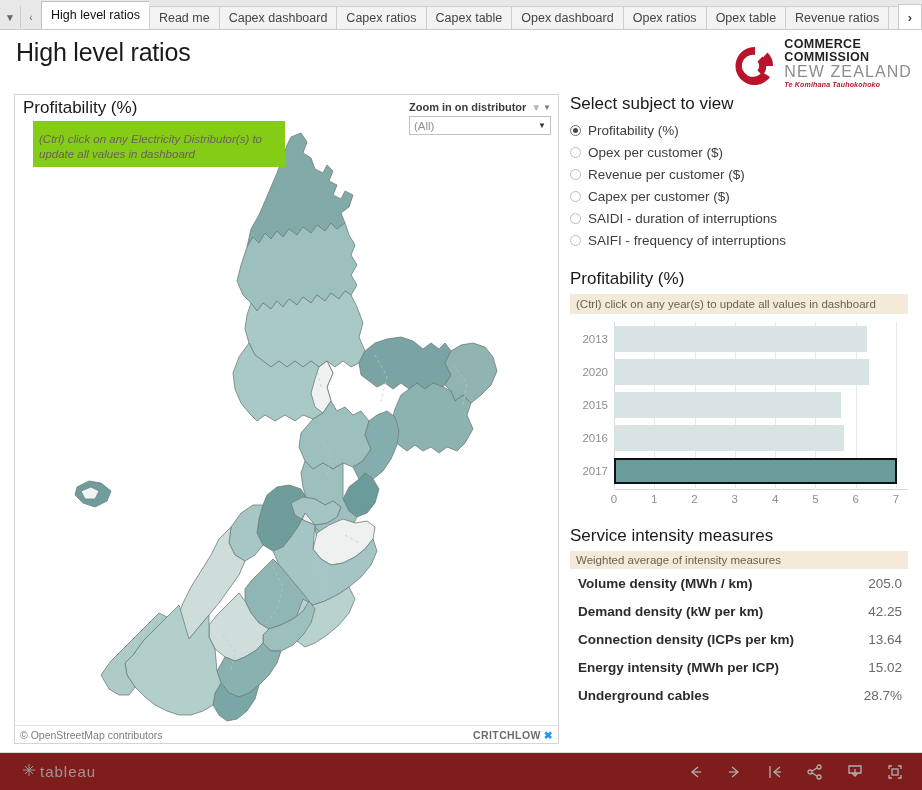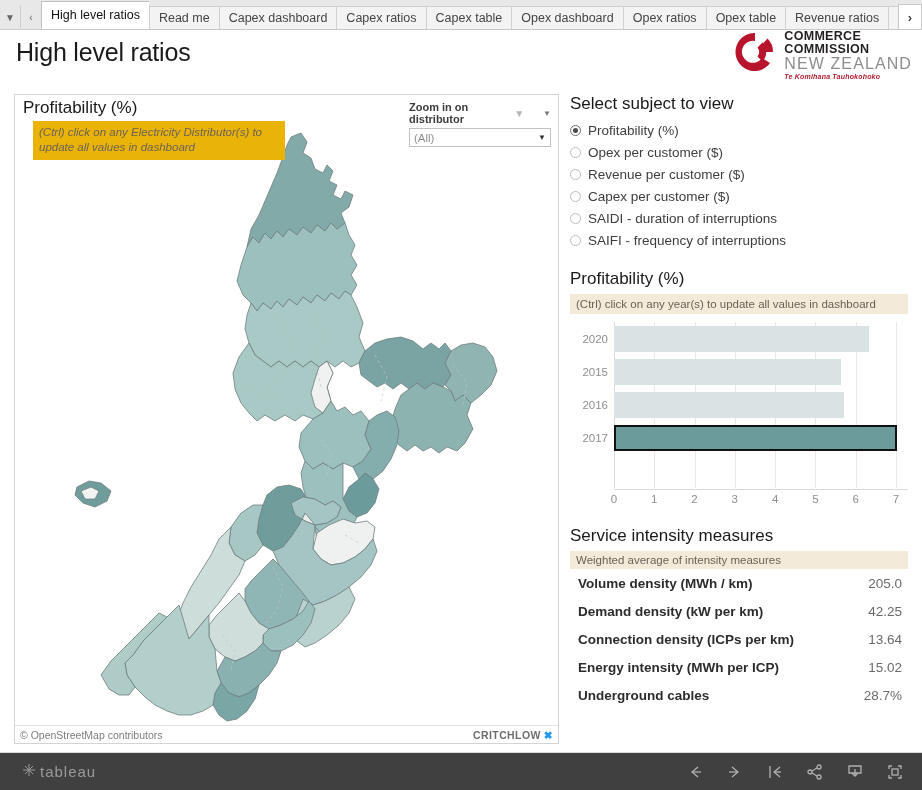--- a/index.html
+++ b/index.html
@@ -42,40 +42,40 @@
     border-bottom:none;cursor:pointer;flex:0 0 auto;position:relative;z-index:4;
     font-weight:bold;
   }
 
   
   .header{position:absolute;left:0;top:30px;width:922px;height:62px;background:#fff;}
   .page-title{
     position:absolute;left:16px;top:8px;font-size:25px;color:#1a1a1a;font-weight:400;
     letter-spacing:-0.2px;
   }
-  .logo{position:absolute;right:10px;top:0;display:flex;align-items:flex-start;gap:7px;}
+  .logo{position:absolute;right:10px;top:8px;display:flex;align-items:flex-end;gap:7px;}
   .logo-mark{width:44px;height:44px;flex:0 0 auto;}
   .logo-text{line-height:1;}
   .logo-l1,.logo-l2{font-size:12.5px;font-weight:bold;color:#231f20;letter-spacing:0.3px;display:block;}
   .logo-l3{font-size:16px;color:#8d8d8d;letter-spacing:1.1px;display:block;margin-top:1px;}
   .logo-l4{font-size:7px;color:#b11a2b;font-style:italic;font-weight:bold;display:block;margin-top:1px;letter-spacing:0.2px;}
 
   
   .map-panel{
     position:absolute;left:14px;top:94px;width:545px;height:650px;
     border:1px solid #d4d4d4;background:#ffffff;box-sizing:border-box;
   }
   .map-title{position:absolute;left:8px;top:3px;font-size:17px;color:#1a1a1a;}
   .map-note{
     position:absolute;left:18px;top:26px;width:252px;
-    background:#eab308;color:#6b6257;font-style:italic;font-size:11.5px;
-    line-height:15px;padding:4px 6px 5px 6px;box-sizing:border-box;
+    background:#84cc16;color:#6b6257;font-style:italic;font-size:11.5px;
+    line-height:15px;padding:11px 6px 5px 6px;box-sizing:border-box;
   }
   .zoom-ctrl{position:absolute;right:7px;top:6px;width:142px;}
-  .zoom-lbl{font-size:11px;font-weight:bold;color:#3c3c3c;display:flex;align-items:center;gap:19px;}
+  .zoom-lbl{font-size:11px;font-weight:bold;color:#3c3c3c;display:flex;align-items:center;gap:2px;}
   .zoom-lbl .sp{flex:1 1 auto;}
   .funnel{font-size:10px;color:#b6b6b6;}
   .caret-sm{font-size:8px;color:#7a7a7a;}
   .zoom-sel{
     margin-top:3px;height:19px;border:1px solid #c2c2c2;background:#fff;
     display:flex;align-items:center;padding:0 4px;box-sizing:border-box;
     font-size:11.5px;color:#8f8f8f;cursor:pointer;
   }
   .zoom-sel .sv{flex:1 1 auto;}
   .zoom-sel .ar{font-size:8px;color:#333;}
@@ -151,21 +151,21 @@
   .m-row{
     display:flex;align-items:center;justify-content:space-between;
     height:28px;padding:0 6px 0 8px;box-sizing:border-box;
   }
   .m-name{font-size:13.5px;color:#2c2c2c;font-weight:bold;}
   .m-val{font-size:13.5px;color:#6a6a6a;}
 
   
   .bottombar{
     position:absolute;left:0;bottom:0;width:922px;height:38px;
-    background:#404040;border-top:1px solid #dcdcdc;
+    background:#7f1d1d;border-top:1px solid #dcdcdc;
     display:flex;align-items:center;justify-content:space-between;
     padding:0 18px 0 22px;box-sizing:border-box;
   }
   .tableau{display:flex;align-items:center;gap:4px;color:#9a9a9a;font-size:15px;letter-spacing:1px;}
   .tab-icons{display:flex;align-items:center;gap:22px;}
   .ticon{width:18px;height:18px;color:#b0b0b0;cursor:pointer;display:flex;align-items:center;justify-content:center;}
   .ticon svg{display:block;}
 </style>
 </head>
 <body>
@@ -362,20 +362,24 @@
               <div class="gl axis0" style="left: 0%;"></div>
               <div class="gl" style="left: 13.6986%;"></div>
               <div class="gl" style="left: 27.3973%;"></div>
               <div class="gl" style="left: 41.0959%;"></div>
               <div class="gl" style="left: 54.7945%;"></div>
               <div class="gl" style="left: 68.4932%;"></div>
               <div class="gl" style="left: 82.1918%;"></div>
               <div class="gl" style="left: 95.8904%;"></div>
             </div>
           <div class="rows" id="bar-rows">
+              <div class="row">
+                <div class="ylabel">2013</div>
+                <div class="bar" style="width: 85.8904%;"></div>
+              </div>
               <div class="row">
                 <div class="ylabel">2020</div>
                 <div class="bar" style="width: 86.7123%;"></div>
               </div>
               <div class="row">
                 <div class="ylabel">2015</div>
                 <div class="bar" style="width: 77.1233%;"></div>
               </div>
               <div class="row">
                 <div class="ylabel">2016</div>

